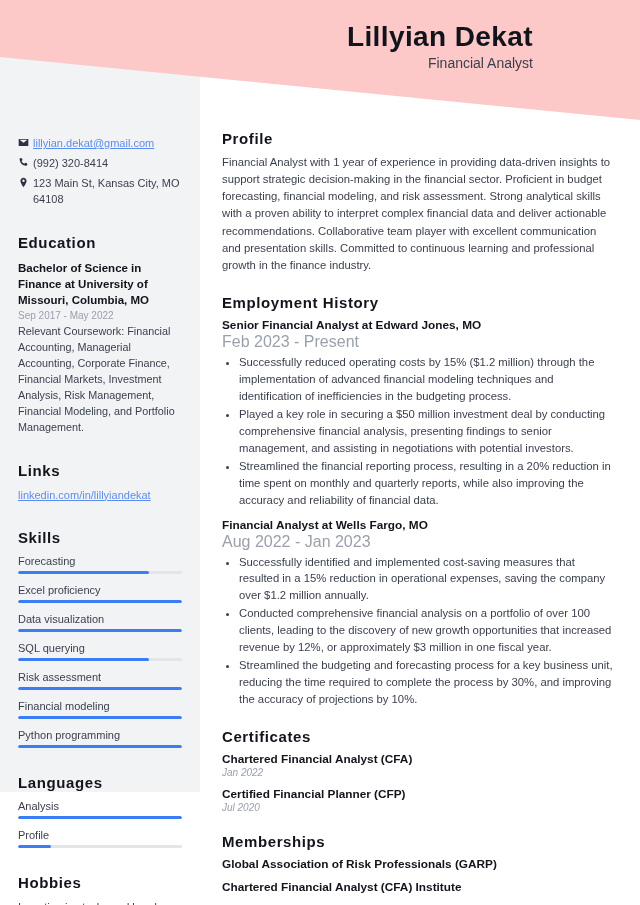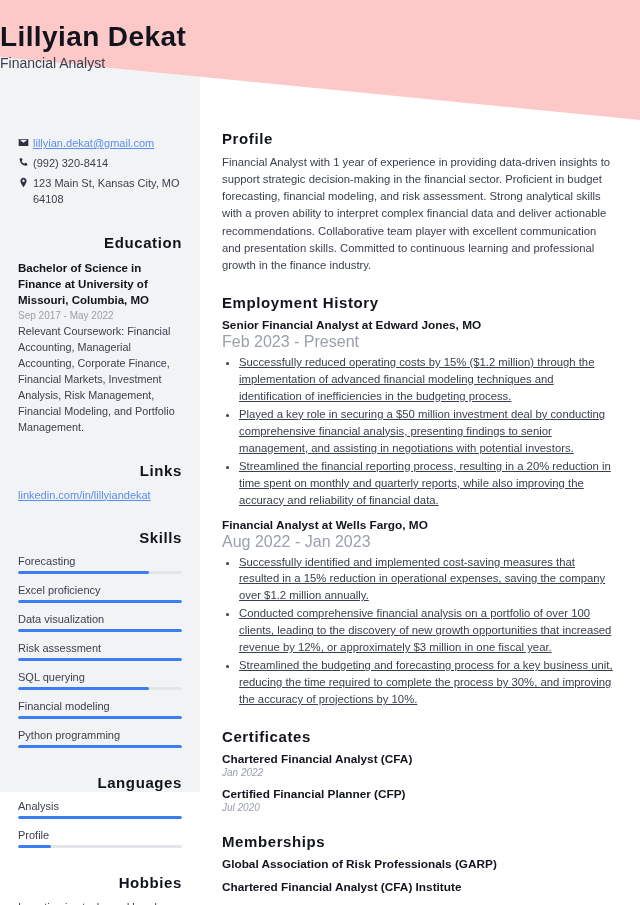--- a/index.html
+++ b/index.html
@@ -27,21 +27,21 @@
     clip-path: polygon(0 0, 640px 0, 640px 120px, 0 57px);
     z-index: 3;
   }
   .banner-text {
     position: absolute;
     top: 0;
     left: 0;
     width: 533px;
     height: 125px;
     z-index: 4;
-    text-align: left;
+    text-align: right;
   }
   .name {
     margin: 0;
     padding-top: 21px;
     font-size: 28px;
     font-weight: bold;
     letter-spacing: 0.4px;
     color: #12141c;
     line-height: 1.15;
   }
@@ -103,21 +103,20 @@
     word-break: break-word;
   }
 
   
   .side-heading {
     font-size: 15px;
     font-weight: bold;
     letter-spacing: 0.6px;
     color: #12141c;
     margin: 26px 0 9px 0;
-    text-align: right;
   }
   .main-heading {
     font-size: 15px;
     font-weight: bold;
     letter-spacing: 0.6px;
     color: #12141c;
     margin: 0 0 7px 0;
   }
   .main-section { margin-bottom: 20px; }
 
@@ -187,21 +186,20 @@
   }
   ul.bullets {
     margin: 0 0 9px 0;
     padding-left: 17px;
   }
   ul.bullets li {
     font-size: 11.3px;
     color: #3a3f4d;
     line-height: 1.5;
     margin-bottom: 1px;
-    text-decoration: underline;
   }
   .entry { margin-bottom: 9px; }
   .cert-title {
     font-size: 11.8px;
     font-weight: bold;
     color: #12141c;
     margin-bottom: 1px;
   }
   .cert-date {
     font-size: 10px;
@@ -280,29 +278,29 @@
               <div class="bar-fill" style="width: 100%;"></div>
             </div>
           </div>
           <div class="bar-item">
             <div class="bar-label">Data visualization</div>
             <div class="bar-track">
               <div class="bar-fill" style="width: 100%;"></div>
             </div>
           </div>
           <div class="bar-item">
+            <div class="bar-label">SQL querying</div>
+            <div class="bar-track">
+              <div class="bar-fill" style="width: 80%;"></div>
+            </div>
+          </div>
+          <div class="bar-item">
             <div class="bar-label">Risk assessment</div>
             <div class="bar-track">
               <div class="bar-fill" style="width: 100%;"></div>
-            </div>
-          </div>
-          <div class="bar-item">
-            <div class="bar-label">SQL querying</div>
-            <div class="bar-track">
-              <div class="bar-fill" style="width: 80%;"></div>
             </div>
           </div>
           <div class="bar-item">
             <div class="bar-label">Financial modeling</div>
             <div class="bar-track">
               <div class="bar-fill" style="width: 100%;"></div>
             </div>
           </div>
           <div class="bar-item">
             <div class="bar-label">Python programming</div>

